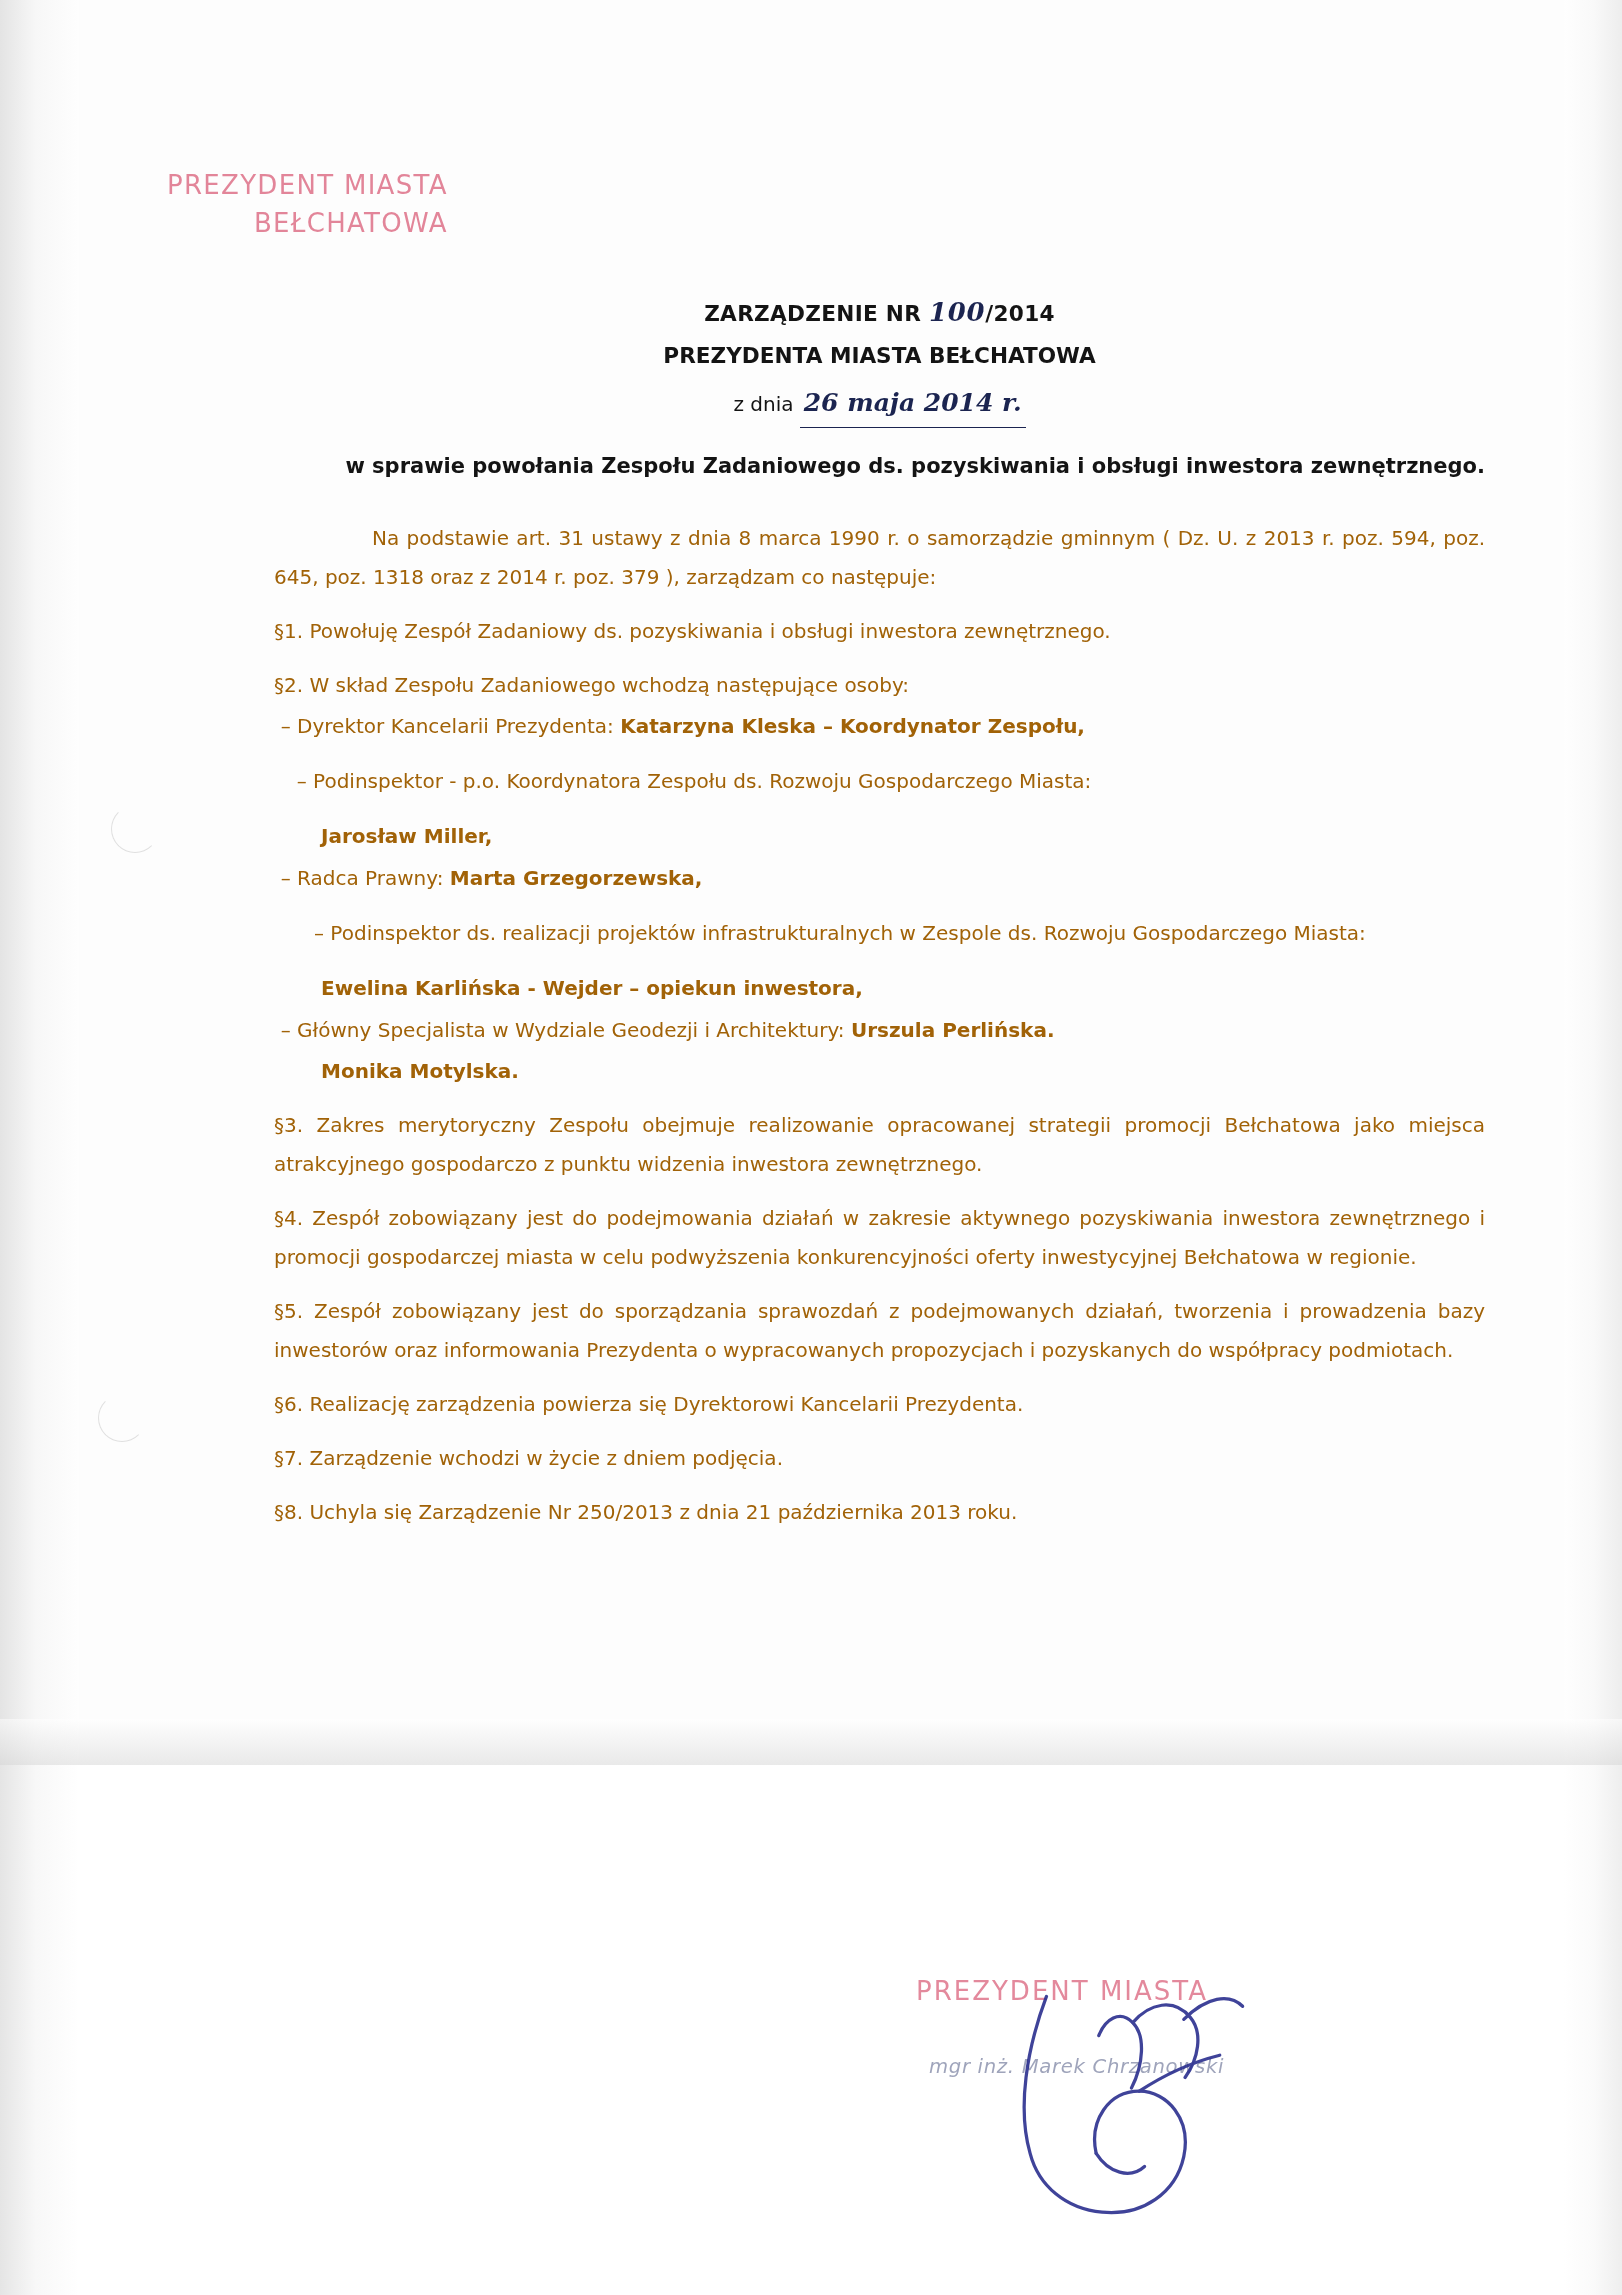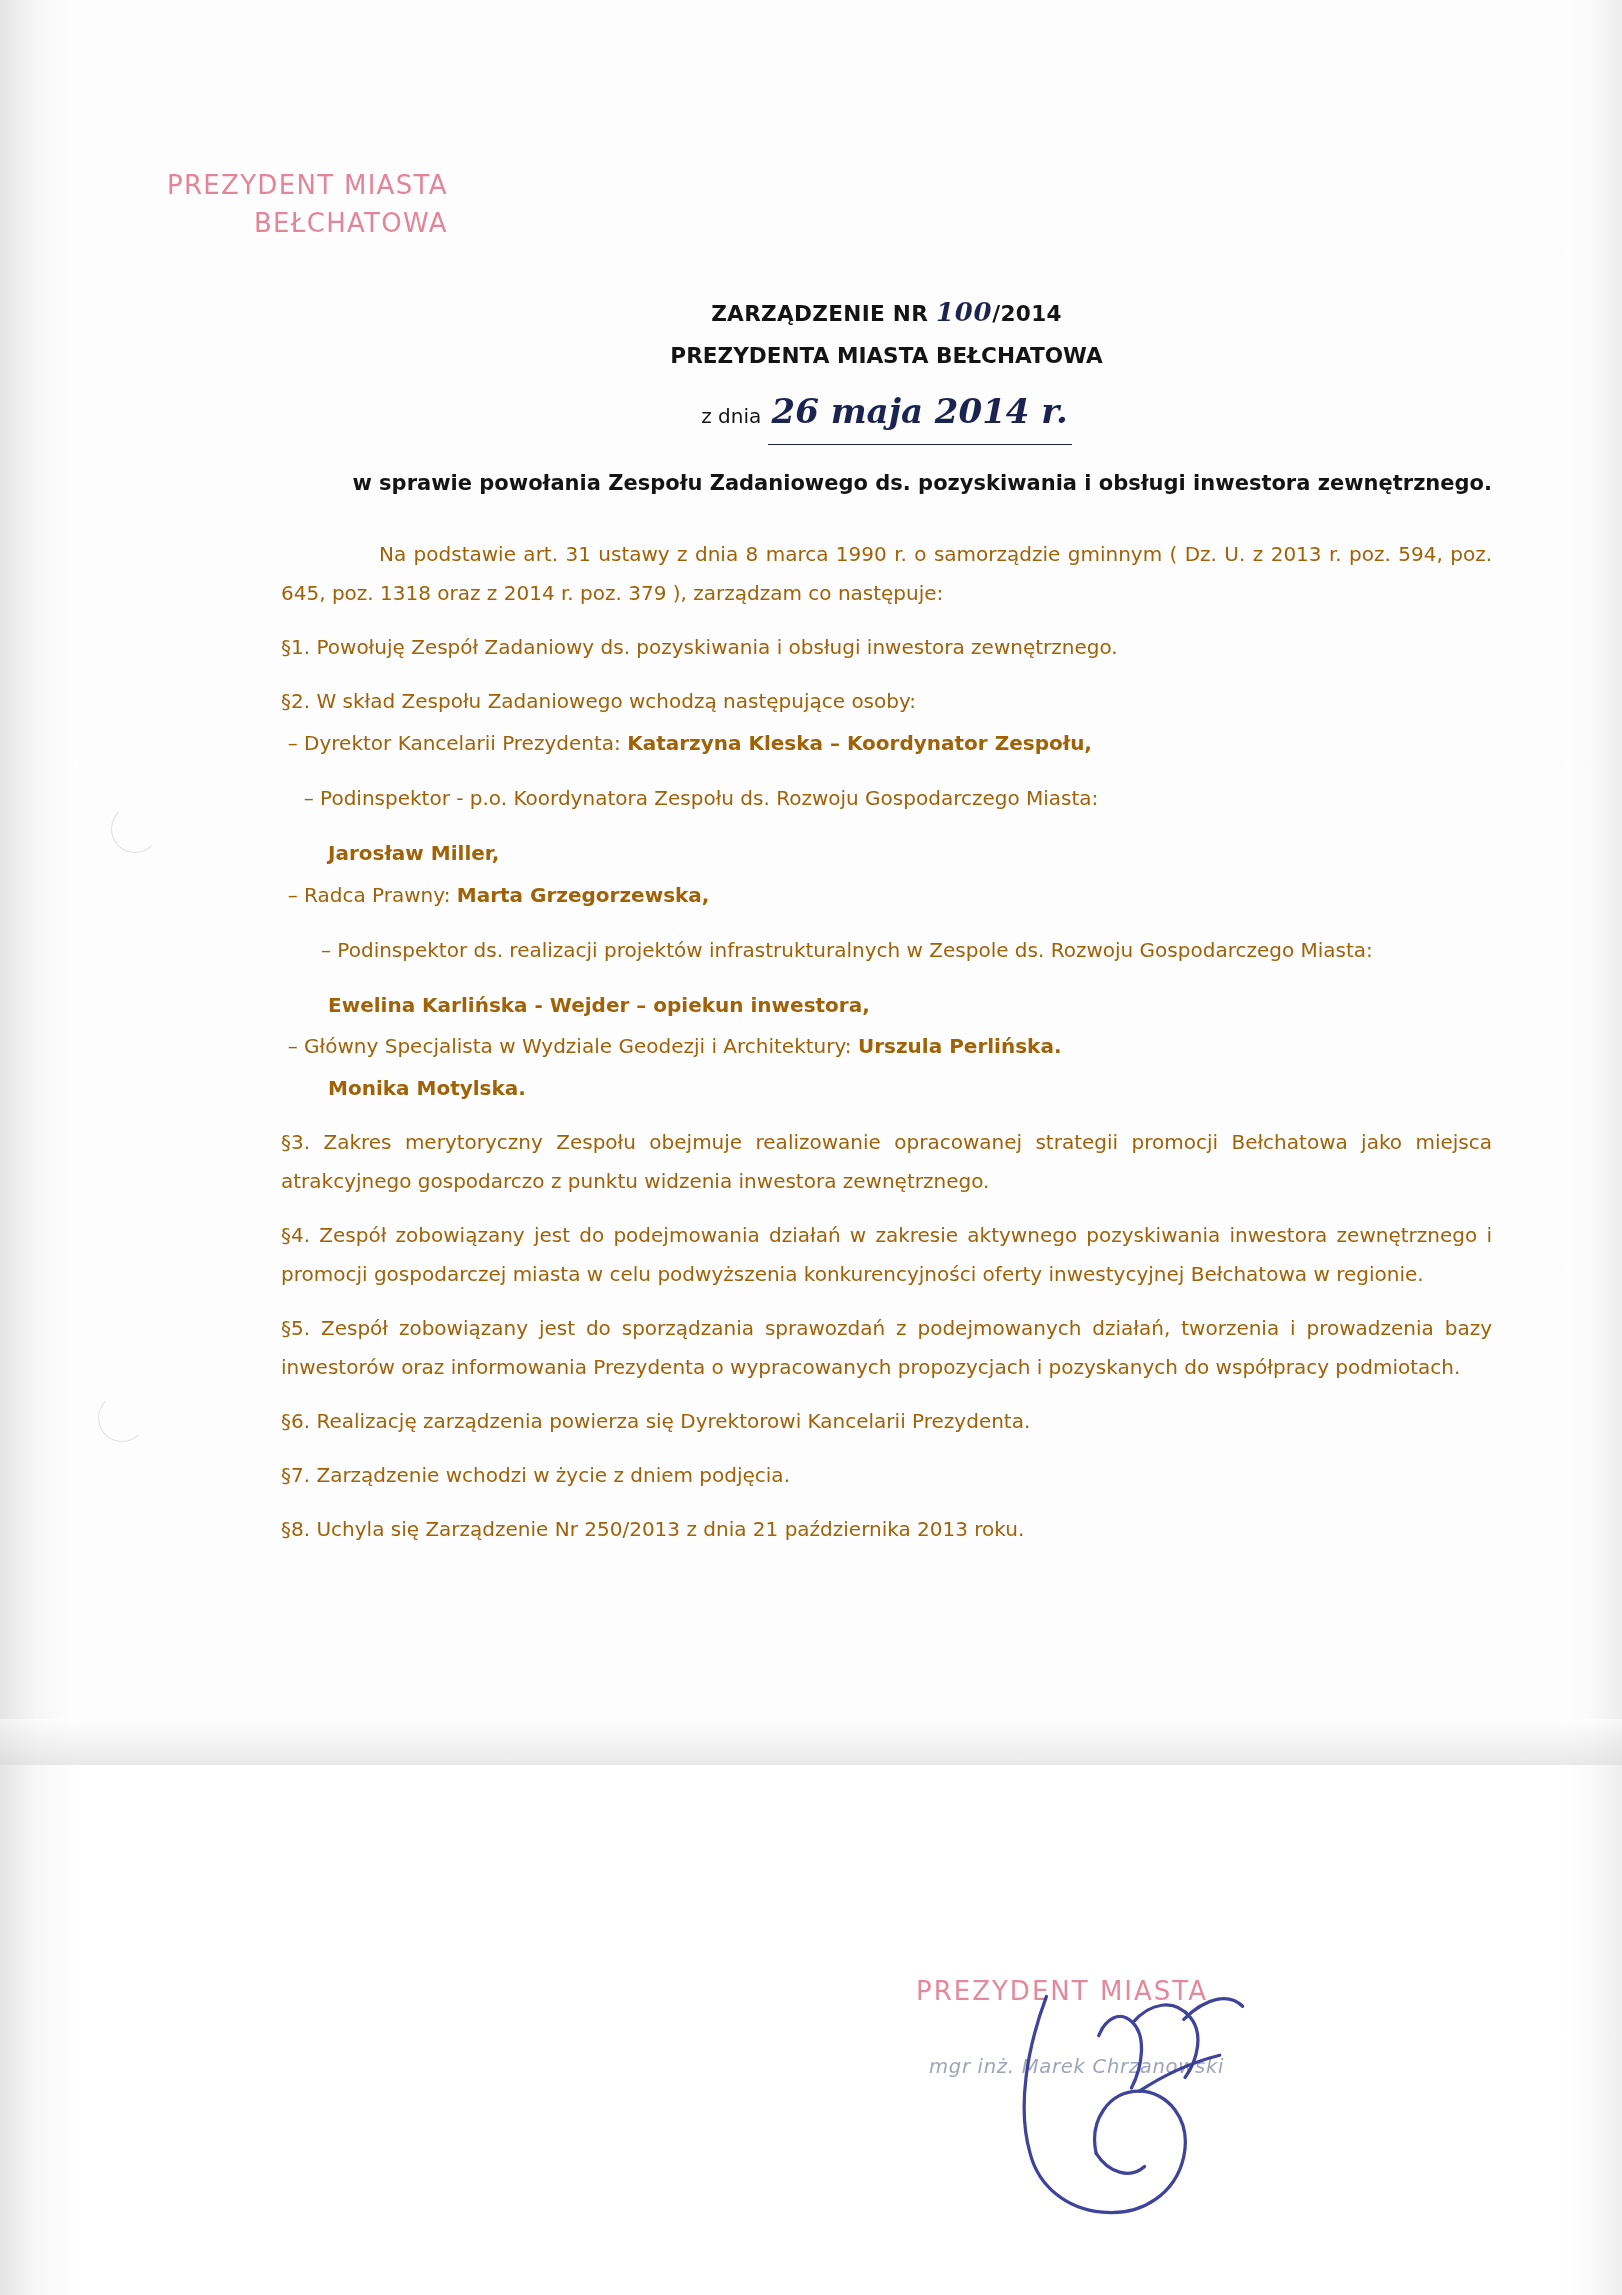--- a/index.html
+++ b/index.html
@@ -55,21 +55,21 @@
     font-size: 26px;
     letter-spacing: 1.3px;
     line-height: 1.45;
     font-weight: 500;
     opacity: .9;
   }
   .stamp-header .l2 { padding-left: 11.8px; display: block; text-align: right; }
 
   .content {
     position: absolute;
-    left: 281px;
+    left: 274px;
     top: 288px;
     width: 1211px;
   }
 
   .title-block {
     text-align: center;
     font-size: 21.6px;
     line-height: 1.85;
     font-weight: bold;
     color: #141414;
@@ -80,21 +80,21 @@
     font-style: italic;
     color: #1b2450;
     font-size: 26px;
     font-weight: bold;
     letter-spacing: 0.7px;
   }
   .hand-small {
     font-family: "DejaVu Serif", serif;
     font-style: italic;
     color: #1b2450;
-    font-size: 34px;
+    font-size: 25px;
     font-weight: bold;
   }
   .date-line {
     font-weight: normal;
     font-size: 20px;
     margin-top: 3.9px;
   }
   .date-underline {
     display: inline-block;
     border-bottom: 1.3px solid #1b2450;

